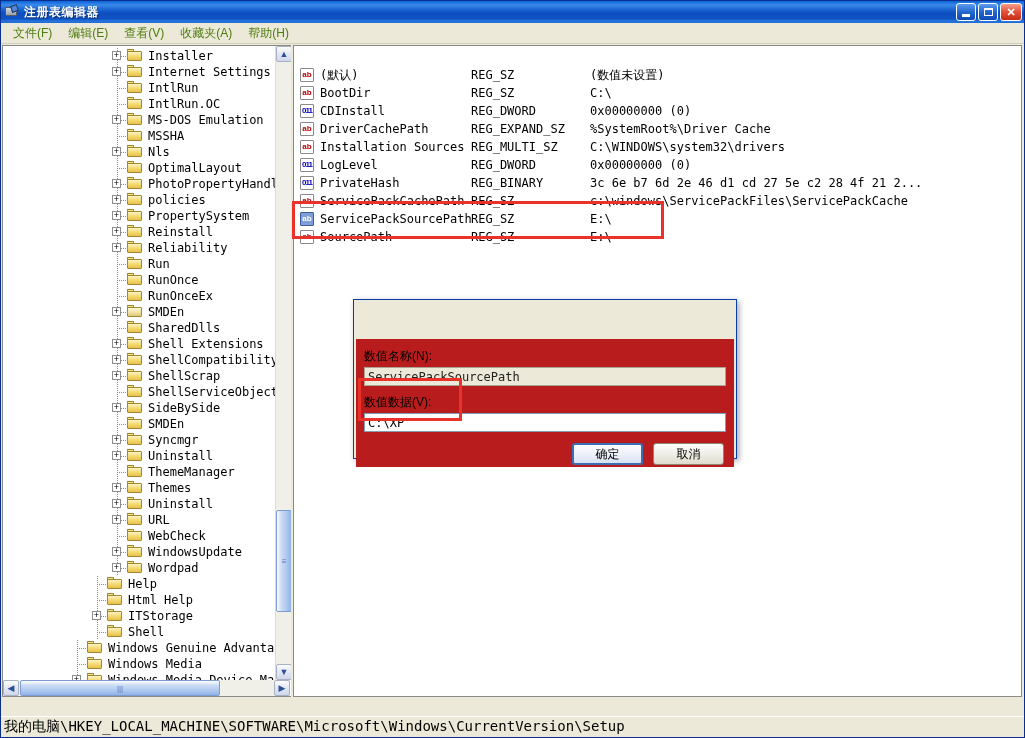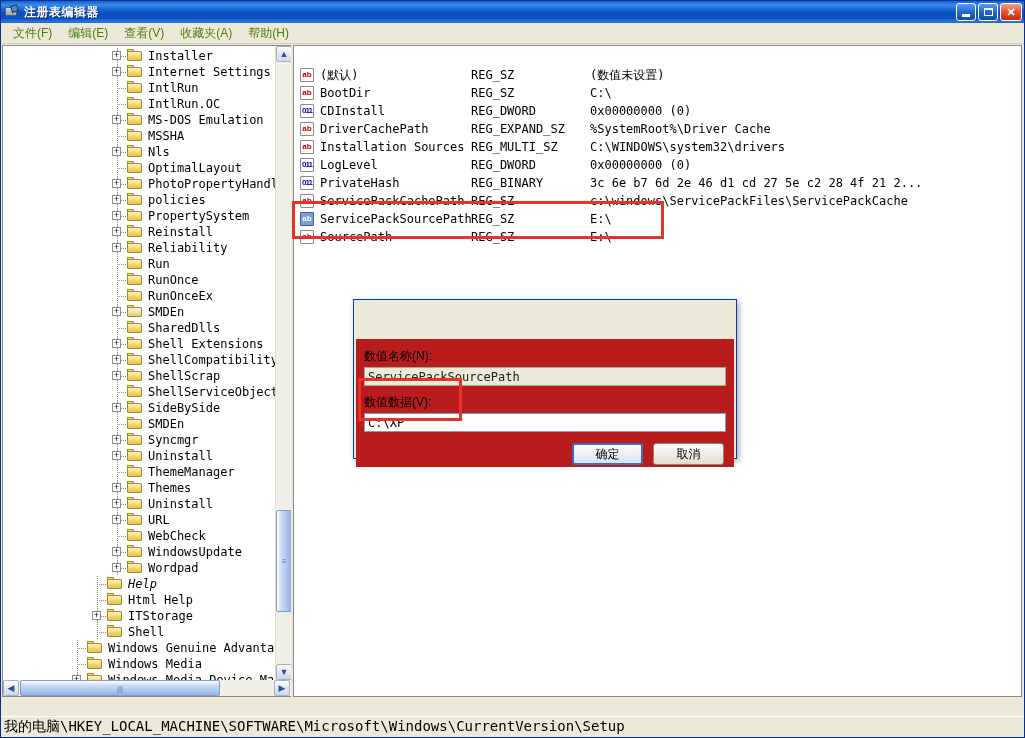--- a/index.html
+++ b/index.html
@@ -770,21 +770,21 @@
             <span class="dotline-v" style="left: 114px; top: 0px; height: 16px;"></span>
             <span class="plusbox" style="left: 109px; top: 3px;">+</span>
             <span class="folder" style="left: 124px; top: 1px;">
               <span class="fldr">
                 <b></b>
                 <i></i>
               </span>
             </span>
             <span class="tlabel" style="left: 145px;">Wordpad</span>
           </div>
-          <div class="tnode" style="position: absolute; left: 0px; top: 530px; width: 272px; font-style: italic;">
+          <div class="tnode" style="position: absolute; left: 0px; top: 530px; width: 272px;">
             <span class="dotline-h" style="left: 94px; top: 8px; width: 9px;"></span>
             <span class="dotline-v" style="left: 94px; top: 0px; height: 16px;"></span>
             <span class="folder" style="left: 104px; top: 1px;">
               <span class="fldr">
                 <b></b>
                 <i></i>
               </span>
             </span>
             <span class="tlabel" style="left: 125px;">Help</span>
           </div>

